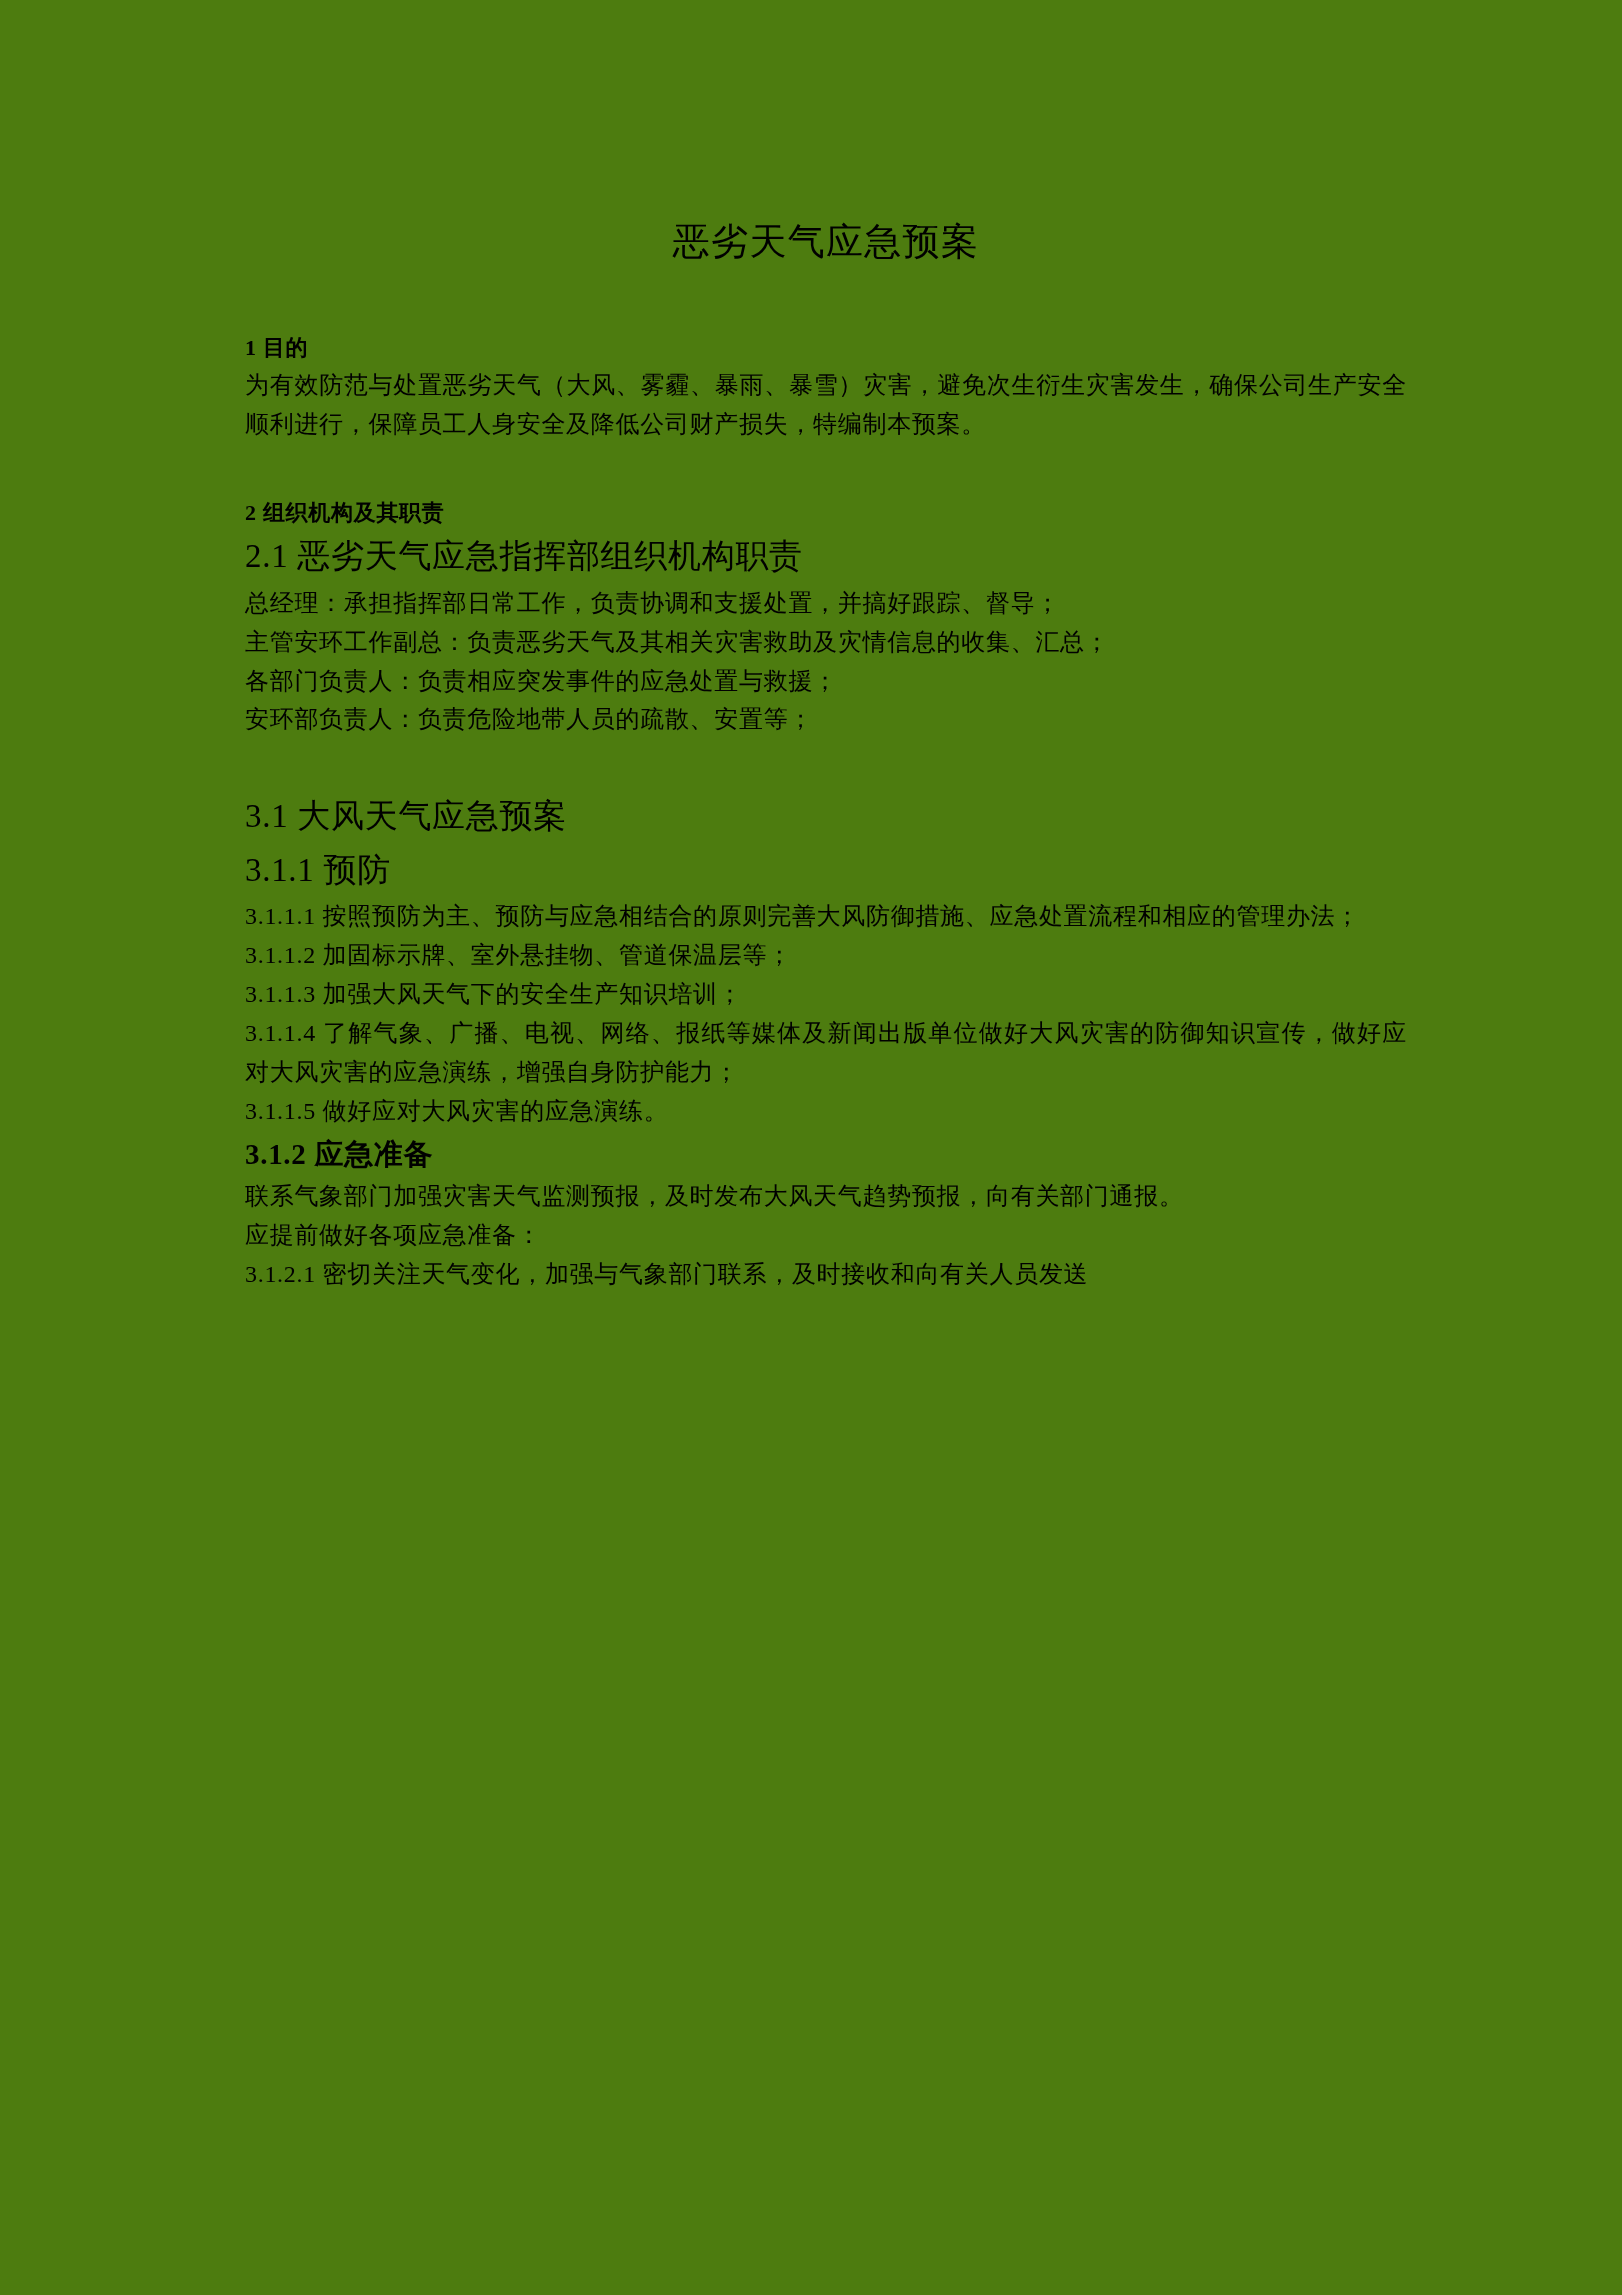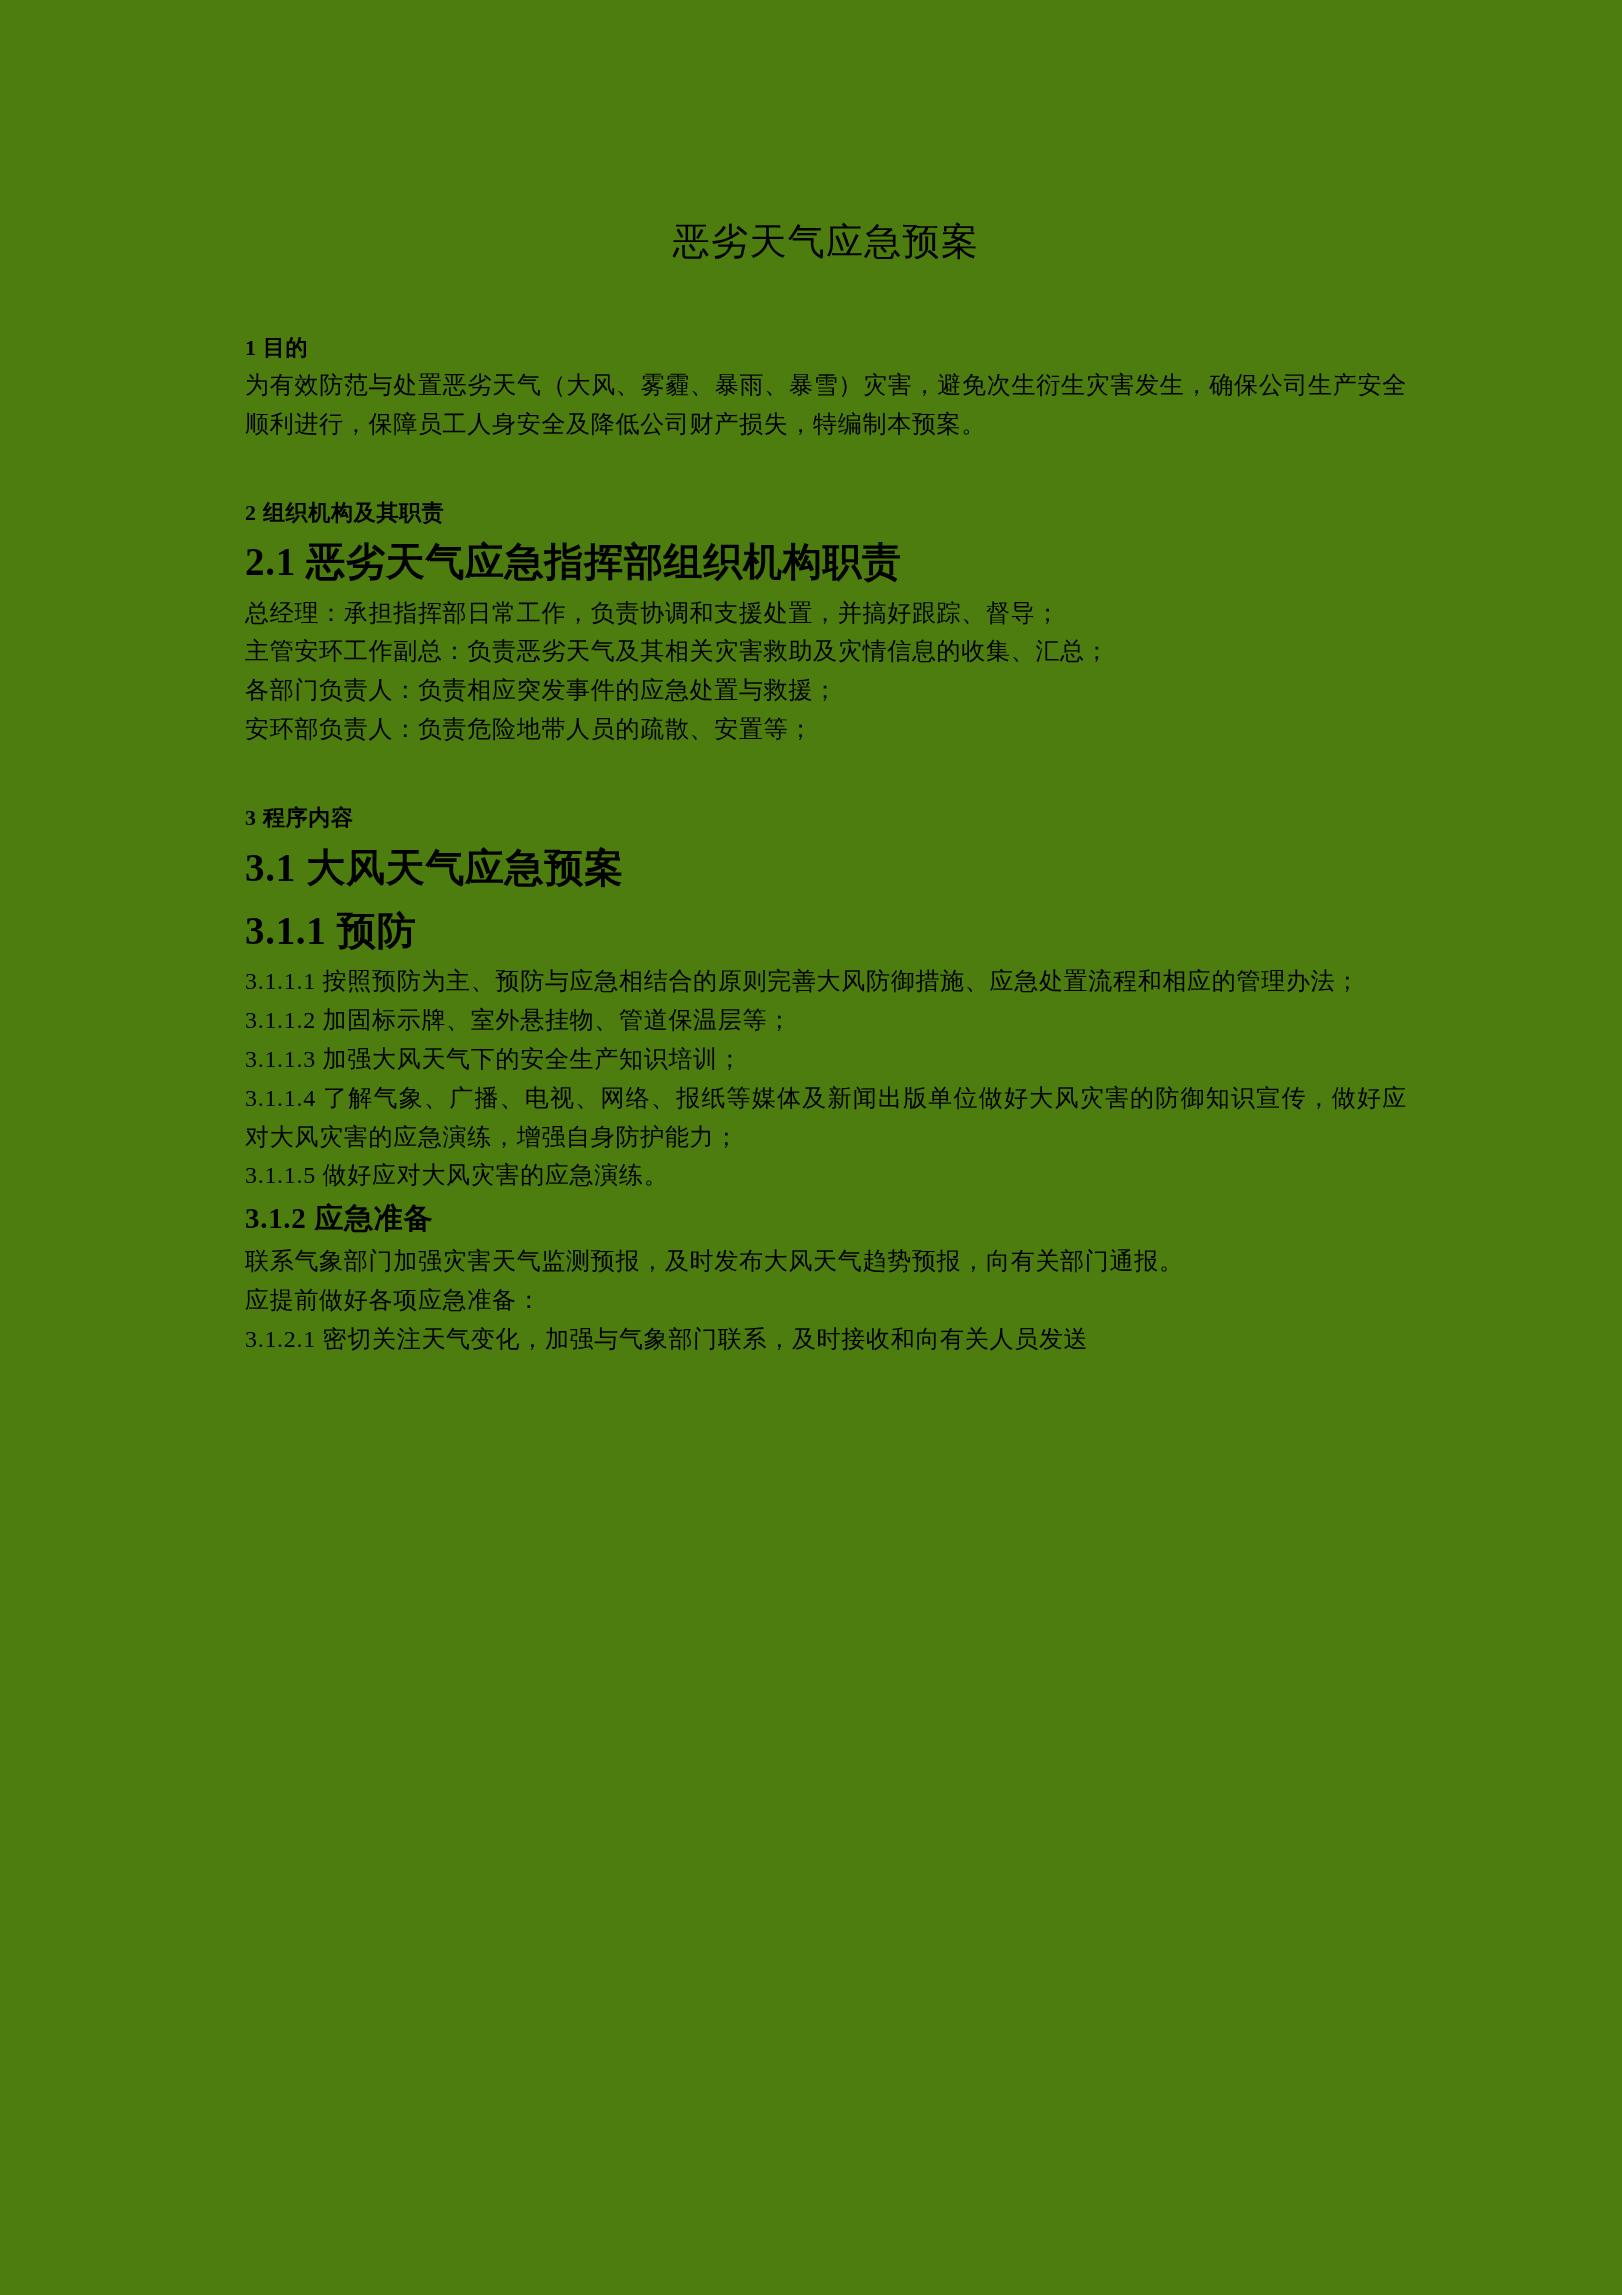--- a/index.html
+++ b/index.html
@@ -35,23 +35,23 @@
   .spacer-md { height: 51px; }
 
   .heading {
     font-size: 22px;
     line-height: 1.62;
     font-weight: bold;
     letter-spacing: 0.7px;
     margin: 0;
   }
   .subheading {
-    font-size: 39px;
+    font-size: 33px;
     line-height: 1.62;
-    font-weight: 700;
+    font-weight: 400;
     letter-spacing: 0.7px;
     margin: 0;
   }
   .subheading-bold {
     font-size: 29px;
     line-height: 1.62;
     font-weight: bold;
     letter-spacing: 0.7px;
     margin: 0;
   }
@@ -80,21 +80,20 @@
 
   <h2 class="heading">2  组织机构及其职责</h2>
   <h3 class="subheading">2.1  恶劣天气应急指挥部组织机构职责</h3>
   <p class="para">总经理：承担指挥部日常工作，负责协调和支援处置，并搞好跟踪、督导；</p>
   <p class="para">主管安环工作副总：负责恶劣天气及其相关灾害救助及灾情信息的收集、汇总；</p>
   <p class="para">各部门负责人：负责相应突发事件的应急处置与救援；</p>
   <p class="para">安环部负责人：负责危险地带人员的疏散、安置等；</p>
 
   <div class="spacer-md"></div>
 
-  <h2 class="heading">3  程序内容</h2>
   <h3 class="subheading">3.1 大风天气应急预案</h3>
 
   <h4 class="subheading">3.1.1 预防</h4>
   <p class="para">3.1.1.1 按照预防为主、预防与应急相结合的原则完善大风防御措施、应急处置流程和相应的管理办法；</p>
   <p class="para">3.1.1.2 加固标示牌、室外悬挂物、管道保温层等；</p>
   <p class="para">3.1.1.3 加强大风天气下的安全生产知识培训；</p>
   <p class="para">3.1.1.4 了解气象、广播、电视、网络、报纸等媒体及新闻出版单位做好大风灾害的防御知识宣传，做好应对大风灾害的应急演练，增强自身防护能力；</p>
   <p class="para">3.1.1.5 做好应对大风灾害的应急演练。</p>
 
   <h4 class="subheading-bold">3.1.2 应急准备</h4>

